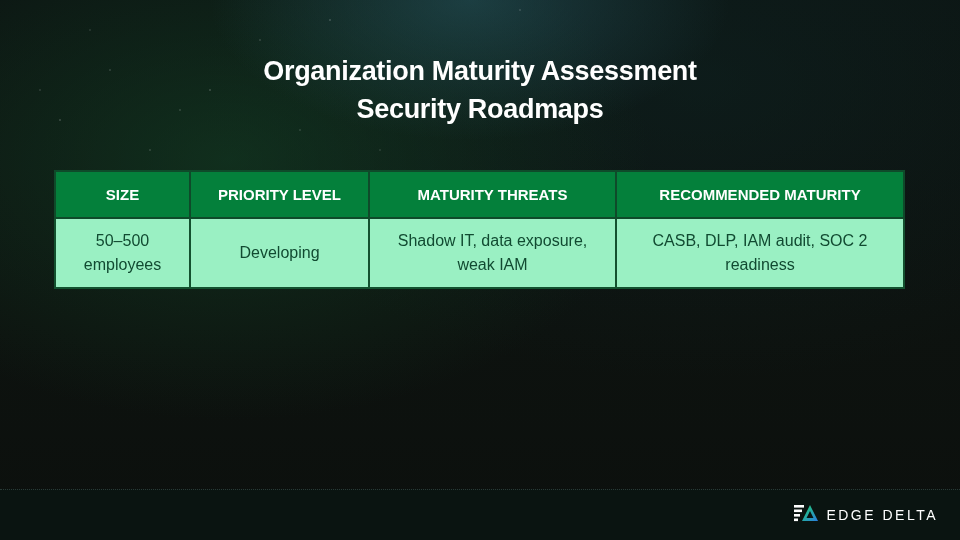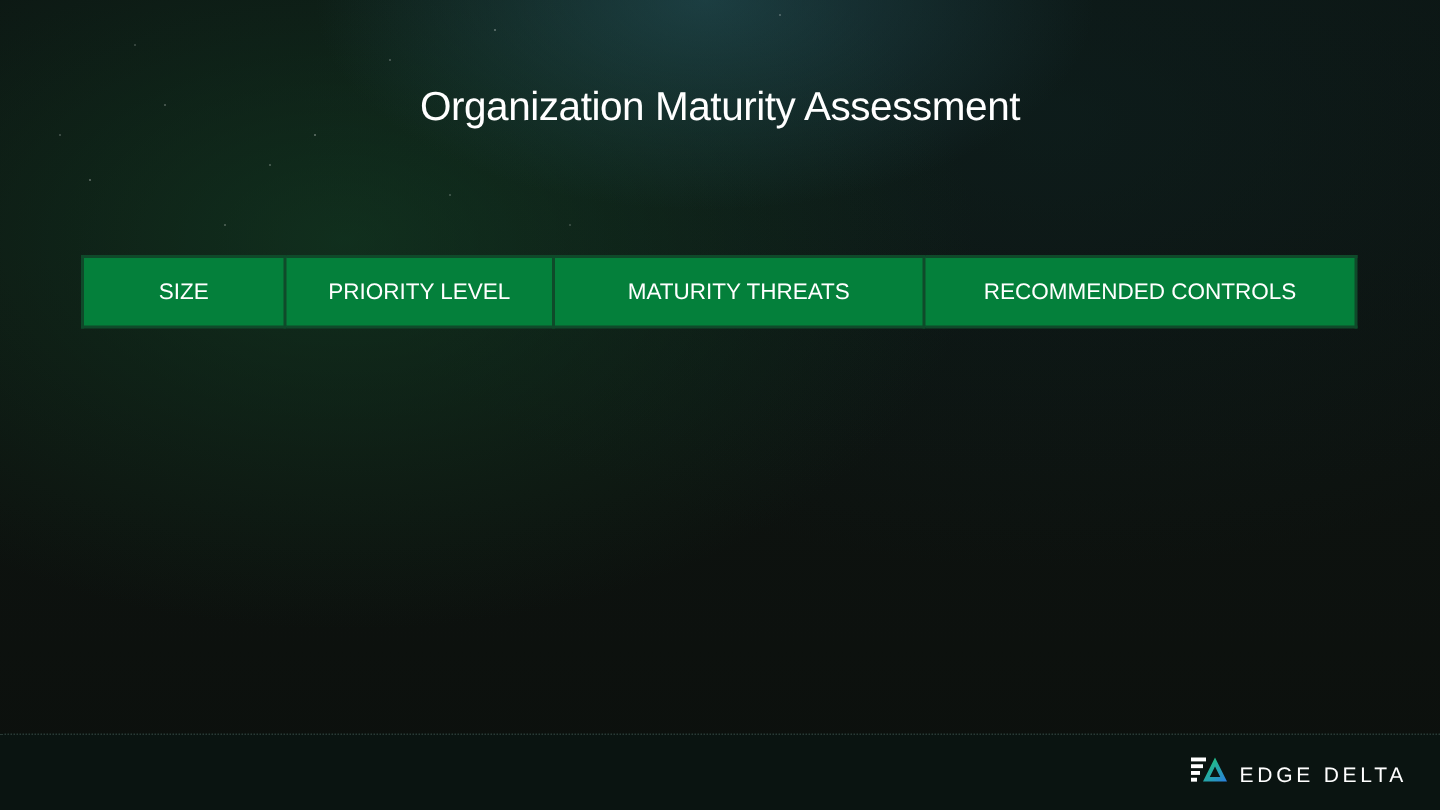--- a/index.html
+++ b/index.html
@@ -28,31 +28,31 @@
         radial-gradient(1px 1px at 330px 20px, rgba(255,255,255,0.5), transparent),
         radial-gradient(1px 1px at 90px 30px, rgba(255,255,255,0.3), transparent),
         radial-gradient(1px 1px at 380px 150px, rgba(255,255,255,0.3), transparent),
         radial-gradient(1px 1px at 520px 10px, rgba(255,255,255,0.4), transparent),
         radial-gradient(1px 1px at 40px 90px, rgba(255,255,255,0.35), transparent),
         radial-gradient(1px 1px at 180px 110px, rgba(255,255,255,0.4), transparent),
         radial-gradient(1px 1px at 350px 80px, rgba(255,255,255,0.3), transparent);
     }
     .title {
       position: absolute; top: 52px; left: 0; width: 960px;
-      text-align: center; color: #ffffff; font-weight: normal;
+      text-align: center; color: #ffffff; font-weight: bold;
       font-size: 27px; line-height: 38px; letter-spacing: -0.3px;
     }
     .title div { margin: 0; }
     table.roadmap {
       position: absolute; left: 54px; top: 170px; width: 849px;
       border-collapse: collapse; table-layout: fixed;
       border: 2px solid #0f4a2a;
     }
     table.roadmap th {
-      background: #04803b; color: #ffffff; font-weight: normal;
+      background: #04803b; color: #ffffff; font-weight: bold;
       font-size: 15px; height: 45px; text-align: center;
       border: 2px solid #0f4a2a; padding: 0 6px;
     }
     table.roadmap td {
       background: #9af0c3; color: #114a31; font-size: 16px;
       line-height: 24px; height: 68px; text-align: center;
       border: 2px solid #13512f; padding: 0 8px;
     }
     .footer {
       position: absolute; left: 0; top: 489px; width: 960px; height: 51px;
@@ -68,38 +68,45 @@
     }
   </style>
 </head>
 <body>
 
 <div class="bg"></div>
 <div class="stars"></div>
 
 <div class="title">
   <div>Organization Maturity Assessment</div>
+  <div>Security Roadmaps</div>
 </div>
 
 <table class="roadmap">
   <colgroup>
     <col style="width:135px">
     <col style="width:179px">
     <col style="width:247px">
     <col style="width:288px">
   </colgroup>
   <thead>
     <tr>
       <th>SIZE</th>
       <th>PRIORITY LEVEL</th>
       <th>MATURITY THREATS</th>
-      <th>RECOMMENDED CONTROLS</th>
+      <th>RECOMMENDED MATURITY</th>
     </tr>
   </thead>
   <tbody>
+    <tr>
+      <td>50–500 employees</td>
+      <td>Developing</td>
+      <td>Shadow IT, data exposure, weak IAM</td>
+      <td>CASB, DLP, IAM audit, SOC 2 readiness</td>
+    </tr>
   </tbody>
 </table>
 
 <div class="footer"></div>
 
 <div class="logo">
   <span>
     <svg width="24" height="18" viewBox="0 0 24 18">
       <defs>
         <linearGradient id="tri" x1="0" y1="0" x2="1" y2="1">

